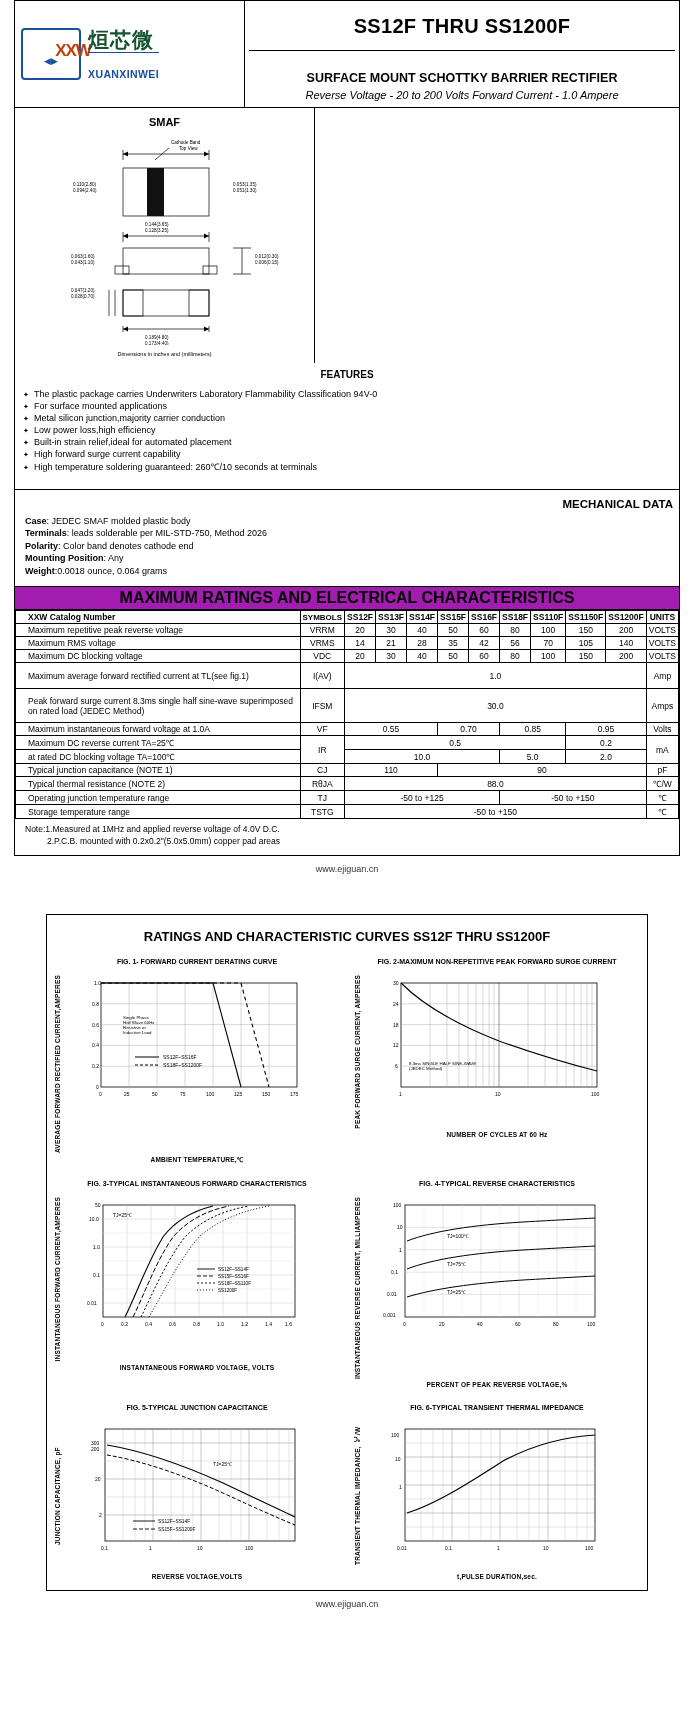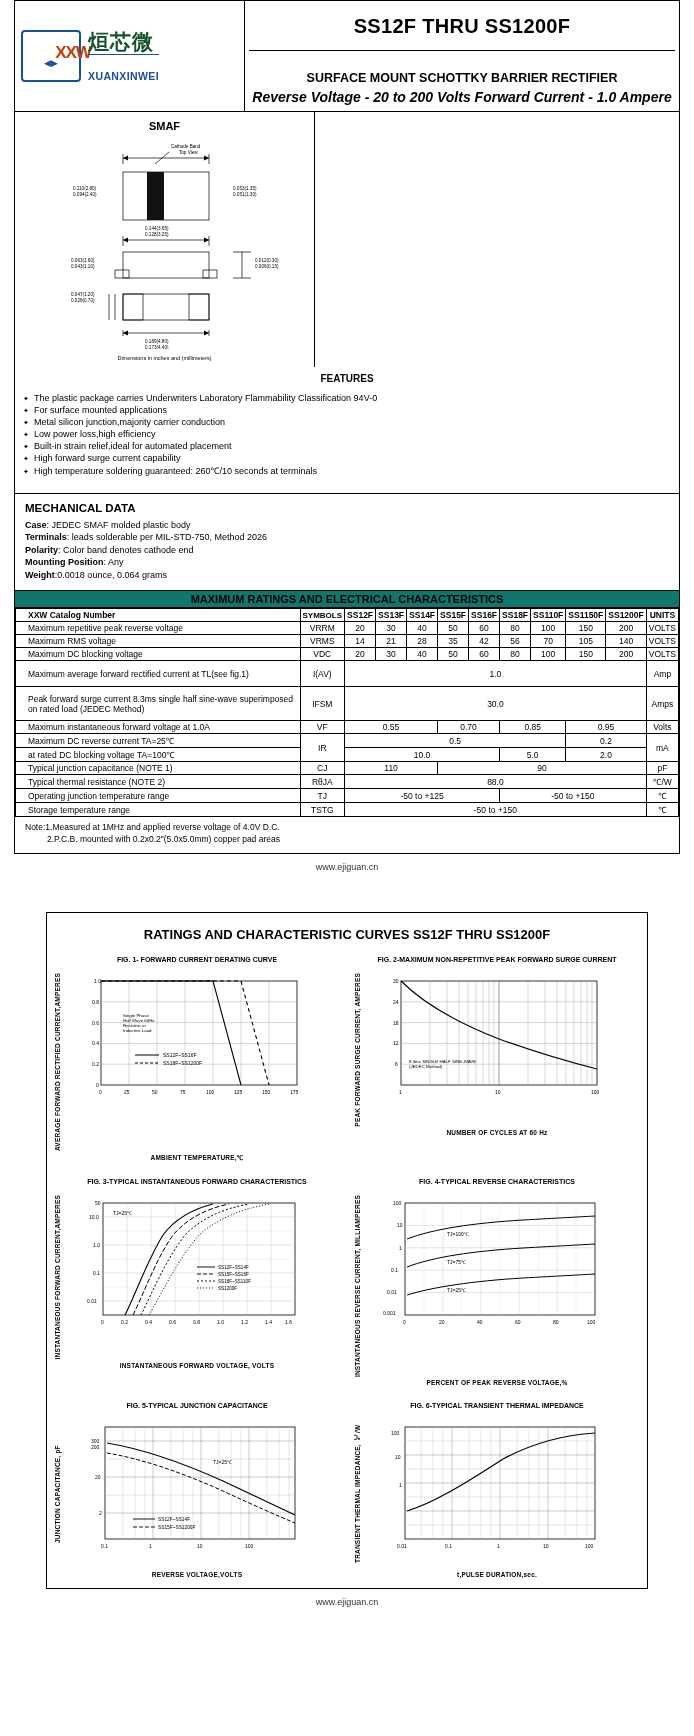--- a/index.html
+++ b/index.html
@@ -11,37 +11,37 @@
   .hdr-left{width:230px;border-right:1px solid #000;display:flex;align-items:center;padding:8px 6px;box-sizing:border-box;}
   .logo-box{width:56px;height:48px;border:2px solid #1a4fa0;border-radius:4px;display:flex;align-items:center;justify-content:center;flex-direction:column;margin-right:7px;}
   .logo-x{font-size:17px;font-weight:bold;color:#c2410c;line-height:13px;letter-spacing:-1px;margin-left:44px;}
   .logo-dash{font-size:9px;color:#1a4fa0;line-height:8px;}
   .logo-txt{display:flex;flex-direction:column;justify-content:center;}
   .logo-cn{font-size:21px;font-weight:bold;color:#14532d;letter-spacing:1px;line-height:23px;}
   .logo-en{font-size:10.5px;font-weight:bold;color:#1a4fa0;letter-spacing:.4px;border-top:1.5px solid #1a4fa0;padding-top:15px;margin-top:1px;}
   .hdr-right{flex:1;text-align:center;padding:8px 4px 6px;}
   .title{font-size:20px;font-weight:bold;letter-spacing:.3px;margin:6px 0 12px;text-align:center;}
   .subtitle{font-size:12.5px;font-weight:bold;border-top:1px solid #000;padding-top:20px;}
-  .subtitle2{font-size:14px;font-style:italic;font-weight:bold;margin-top:4px;}
+  .subtitle2{font-size:11px;font-style:italic;font-weight:normal;margin-top:4px;}
   
   .mid{display:flex;border-bottom:1px solid #000;flex-direction:column;}
   .mid-left{width:300px;border-right:1px solid #000;box-sizing:border-box;padding:4px 4px 6px;}
   .mid-right{flex:1;box-sizing:border-box;}
   .smaf-t{text-align:center;font-size:11px;font-weight:bold;margin:4px 0 2px;}
   .dim-note{text-align:center;font-size:5.5px;margin-top:6px;}
   .feat-t{text-align:center;font-size:10px;font-weight:bold;margin:6px 0 5px;}
   .feat-list{font-size:9px;line-height:11.6px;padding:0 6px 6px 8px;}
   .feat-list li{list-style:none;position:relative;padding-left:11px;margin-bottom:.5px;}
   .feat-list li:before{content:"\2726";position:absolute;left:0;top:0;font-size:7px;}
   .mech{border-top:1px solid #000;padding:4px 6px 8px 10px;}
-  .mech-t{text-align:left;font-size:11.5px;font-weight:bold;margin:4px 0 6px;}
+  .mech-t{text-align:right;font-size:11.5px;font-weight:bold;margin:4px 0 6px;}
   .mech p{font-size:9px;line-height:11.5px;margin:0 0 1px;}
   .mech b{font-weight:bold;}
   
-  .mr-title{text-align:center;font-size:11px;font-weight:bold;background:#0f766e;border-bottom:1px solid #000;padding:2px 0;}
+  .mr-title{text-align:center;font-size:16px;font-weight:bold;background:#a21caf;border-bottom:1px solid #000;padding:2px 0;}
   .ratings-note{font-size:8.5px;line-height:11px;padding:3px 8px 3px 10px;border-bottom:1px solid #000;}
   table.main{border-collapse:collapse;width:100%;font-size:8.5px;}
   table.main td{border:1px solid #000;padding:1px 2px;text-align:center;}
   table.main td.l{text-align:left;padding-left:12px;}
   table.main td.hd{font-weight:bold;}
   .sym{font-size:8px;}
   .notes{font-size:8.5px;line-height:12px;padding:4px 8px 8px 10px;}
   .www{text-align:center;font-size:9px;color:#333;padding:8px 0 14px;}
   .p2-title{text-align:center;font-size:13px;font-weight:bold;padding:14px 0 8px;}
   .charts{display:flex;flex-wrap:wrap;}

